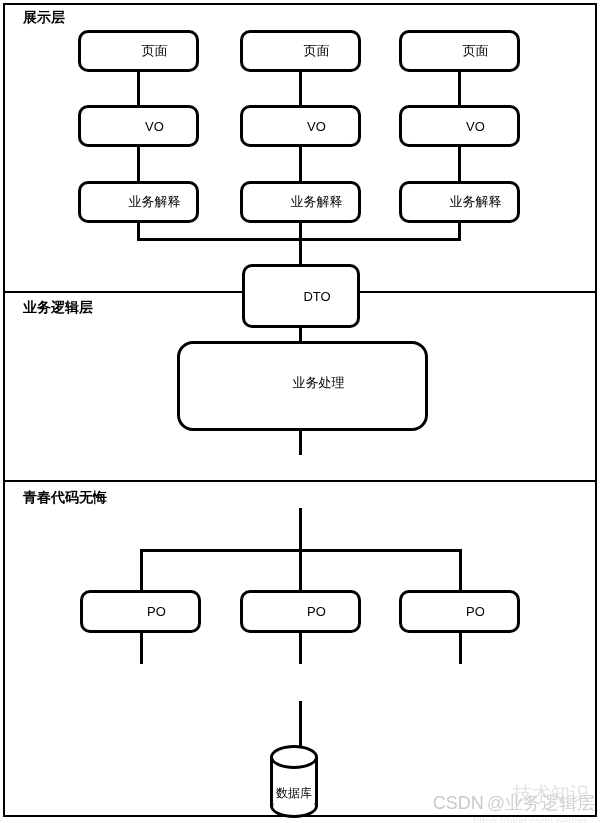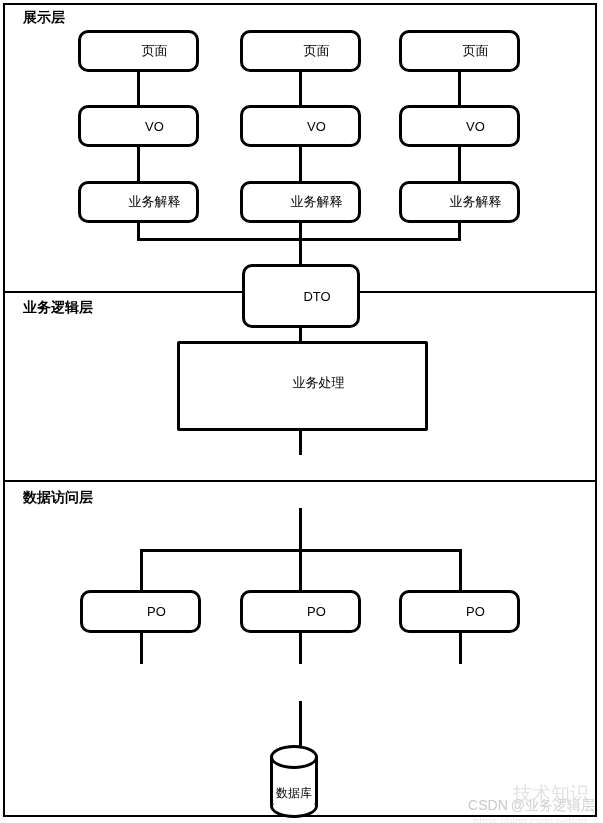--- a/index.html
+++ b/index.html
@@ -49,21 +49,21 @@
     background:#ffffff;
     display:flex;
     align-items:center;
     justify-content:center;
     font-size:13px;
     color:#000;
     z-index:3;
     padding-left:32px;
   }
   .node.big{
-    border-radius:2px;
+    border-radius:16px;
     align-items:flex-start;
     padding-top:30px;
   }
   .node.wide{
     border-radius:9px;
   }
   
   .vline{
     position:absolute;
     width:0;
@@ -119,21 +119,21 @@
     color:#000;
   }
   
   .watermark{
     position:absolute;
     right:8px;
     bottom:8px;
     display:flex;
     align-items:baseline;
     gap:3px;
-    font-size:14px;
+    font-size:18px;
     color:#c9c9c9;
     z-index:6;
     white-space:nowrap;
   }
   .watermark .handle{ color:#d0d0d0; }
   .watermark-ghost{
     position:absolute;
     right:14px;
     bottom:16px;
     font-size:19px;
@@ -157,21 +157,21 @@
 <div id="canvas">
 
   <div class="frame"></div>
 
   <div class="layer-label" style="left:12px; top:10px;">展示层</div>
 
   <div class="divider" style="top:291px;"></div>
   <div class="layer-label" style="left:12px; top:300px;">业务逻辑层</div>
 
   <div class="divider" style="top:480px;"></div>
-  <div class="layer-label" style="left:12px; top:490px;">数据访问层</div>
+  <div class="layer-label" style="left:12px; top:490px;">青春代码无悔</div>
 
   <div class="vline" style="left:137px; top:70px; height:37px;"></div>
   <div class="vline" style="left:299px; top:70px; height:37px;"></div>
   <div class="vline" style="left:458px; top:70px; height:37px;"></div>
 
   <div class="vline" style="left:137px; top:146px; height:37px;"></div>
   <div class="vline" style="left:299px; top:146px; height:37px;"></div>
   <div class="vline" style="left:458px; top:146px; height:37px;"></div>
 
   <div class="vline" style="left:137px; top:222px; height:18px;"></div>

